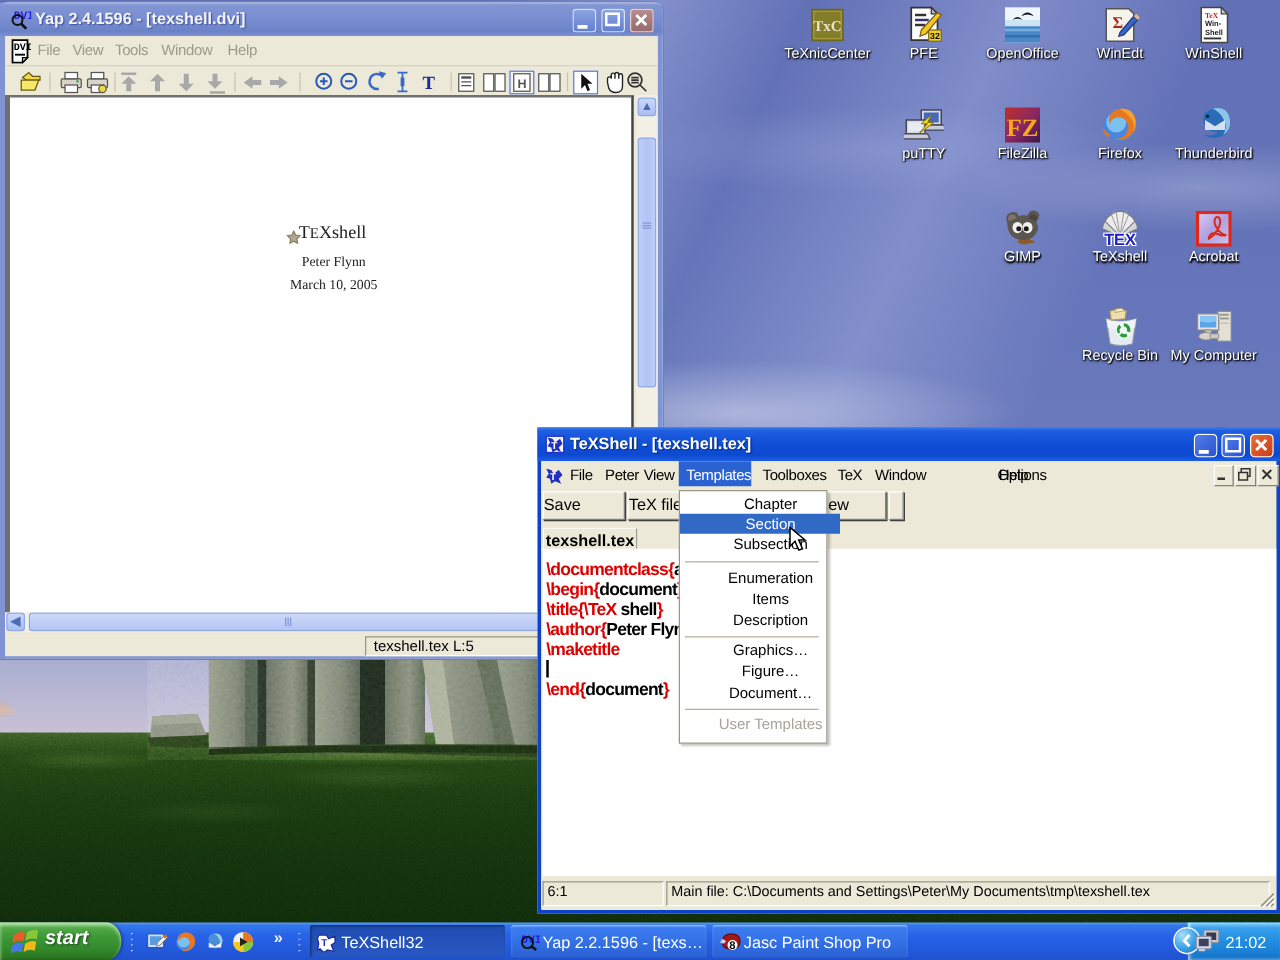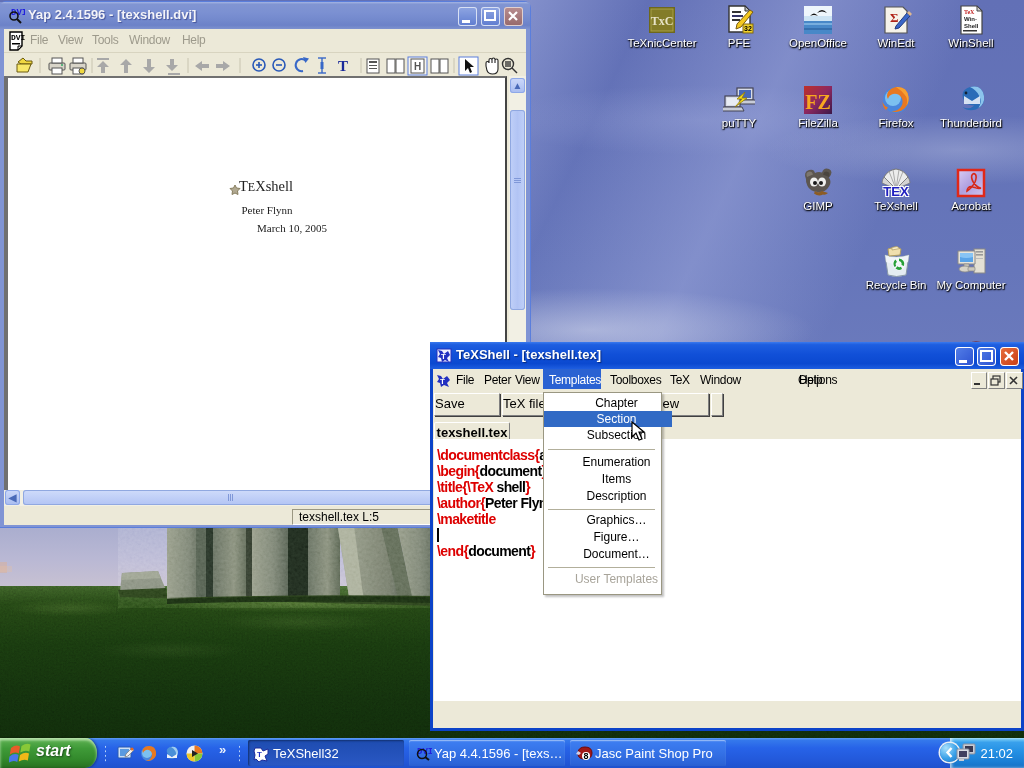--- a/index.html
+++ b/index.html
@@ -512,21 +512,21 @@
               <line x1="493" y1="10" x2="499" y2="10"></line>
             </g>
    </svg>
   </div>
   <div id="yapDoc">
    <div class="abs" style="left:218px;top:100px;width:80px;text-align:center;font-family:'Liberation Serif',serif;font-size:14.5px;color:#222;">T<span style="font-size:12px;">E</span>Xshell</div>
    <svg class="abs" style="left:221px;top:106px;" width="12" height="12">
             <path d="M6 1 L7.5 4 L11 4.5 L8.5 7 L9 10.5 L6 9 L3 10.5 L3.5 7 L1 4.5 L4.5 4 Z" fill="#b0a890" stroke="#887f60"></path>
           </svg>
    <div class="abs" style="left:199px;top:126px;width:120px;text-align:center;font-family:'Liberation Serif',serif;font-size:11px;color:#222;">Peter Flynn</div>
-   <div class="abs" style="left:199px;top:144px;width:120px;text-align:right;font-family:'Liberation Serif',serif;font-size:11px;color:#222;">March 10, 2005</div>
+   <div class="abs" style="left:199px;top:144px;width:120px;text-align:center;font-family:'Liberation Serif',serif;font-size:11px;color:#222;">March 10, 2005</div>
   </div>
   <div id="yapVscroll">
    <div class="abs" style="left:1px;top:2px;width:15px;height:15px;border-radius:3px;background:linear-gradient(180deg,#cdd9fa,#a8bcf0);box-shadow:inset 0 0 0 1px #8ea8e8;text-align:center;color:#4a6ab8;font-size:10px;line-height:15px;font-weight:bold;">▲</div>
    <div class="abs" style="left:1px;top:34px;width:15px;height:200px;border-radius:3px;background:linear-gradient(90deg,#c0d0f8,#b2c4f4,#c0d0f8);box-shadow:inset 0 0 0 1px #90a8e0;">
      <div class="abs" style="left:4px;top:68px;width:7px;height:1px;background:#8098d8;box-shadow:0 2px 0 #8098d8,0 4px 0 #8098d8;"></div>
    </div>
   </div>
   <div id="yapHscroll">
    <div class="abs" style="left:1px;top:0px;width:15px;height:15px;border-radius:3px;background:linear-gradient(180deg,#cdd9fa,#a8bcf0);box-shadow:inset 0 0 0 1px #8ea8e8;text-align:center;color:#4a6ab8;font-size:10px;line-height:15px;font-weight:bold;">◀</div>
    <div class="abs" style="left:19px;top:0px;width:420px;height:15px;border-radius:3px;background:linear-gradient(180deg,#cfdbfa,#b2c4f4);box-shadow:inset 0 0 0 1px #90a8e0;">
@@ -595,20 +595,36 @@
    <div class="abs" style="left:0;top:22px;width:588px;height:1px;background:#fff;"></div>
   </div>
   <div id="texEdit">
    <div class="ln" style="top:7px;"><span class="red">\documentclass{</span>article<span class="red">}</span></div>
    <div class="ln" style="top:23px;"><span class="red">\begin{</span>document<span class="red">}</span></div>
    <div class="ln" style="top:39px;"><span class="red">\title{\TeX</span> shell<span class="red">}</span></div>
    <div class="ln" style="top:55px;"><span class="red">\author{</span>Peter Flynn<span class="red">}</span></div>
    <div class="ln" style="top:71px;"><span class="red">\maketitle</span></div>
    <div class="abs" style="left:3px;top:88px;width:2px;height:14px;background:#000;"></div>
    <div class="ln" style="top:103px;"><span class="red">\end{</span>document<span class="red">}</span></div>
+  </div>
+  <div id="texStatus">
+   <div class="sunk" style="left:1px;width:92px;">6:1</div>
+   <div class="sunk" style="left:100px;width:478px;">Main file: C:\Documents and Settings\Peter\My Documents\tmp\texshell.tex</div>
+   <svg class="abs" style="right:1px;top:12px;" width="13" height="13">
+            <g stroke="#9a9782" stroke-width="1.5">
+              <line x1="12" y1="2" x2="2" y2="12"></line>
+              <line x1="12" y1="6" x2="6" y2="12"></line>
+              <line x1="12" y1="10" x2="10" y2="12"></line>
+            </g>
+            <g stroke="#fff" stroke-width="1">
+              <line x1="13" y1="3" x2="3" y2="13"></line>
+              <line x1="13" y1="7" x2="7" y2="13"></line>
+              <line x1="13" y1="11" x2="11" y2="13"></line>
+            </g>
+          </svg>
   </div>
  </div>
 </div>
 <div id="menuPop">
  <div class="it" style="top:2px;">Chapter</div>
  <div class="it" style="top:18px;background:#316ac5;color:#fff;">Section</div>
  <div class="it" style="top:34px;">Subsection</div>
  <div class="sep" style="top:56px;"></div>
  <div class="it" style="top:61px;">Enumeration</div>
  <div class="it" style="top:78px;">Items</div>
@@ -667,21 +683,21 @@
           <text x="4" y="12" font-size="8" font-weight="bold" fill="#2230c0">T</text>
         </svg>
   <div class="t">TeXShell32</div>
  </div>
  <div class="tbtn" style="left:409px;width:156px;">
   <svg class="abs" style="left:5px;top:5px;" width="18" height="16">
           <text x="3" y="9" font-size="9" font-weight="bold" fill="#2222dd" font-family="Liberation Mono">DVI</text>
           <circle cx="8" cy="9" r="4.5" fill="none" stroke="#111" stroke-width="1.5"></circle>
           <line x1="11" y1="12" x2="15" y2="15" stroke="#111" stroke-width="2"></line>
         </svg>
-  <div class="t">Yap 4.4.1596 - [texs…</div>
+  <div class="t">Yap 2.2.1596 - [texs…</div>
  </div>
  <div class="tbtn" style="left:570px;width:156px;">
   <svg class="abs" style="left:5px;top:5px;" width="18" height="17">
           <path d="M3 7 q1 -5 7 -5 q7 0 7 6 q0 6 -7 6 q-7 0 -7 -5 Z" fill="#a01818" stroke="#700808"></path>
           <circle cx="11" cy="11" r="4" fill="#fff"></circle>
           <text x="11" y="14" font-size="9" font-weight="bold" fill="#000" text-anchor="middle">8</text>
           <path d="M3 6 l3 2 -2 2 -3 -1 Z" fill="#d0d0e8"></path>
         </svg>
   <div class="t">Jasc Paint Shop Pro</div>
  </div>

